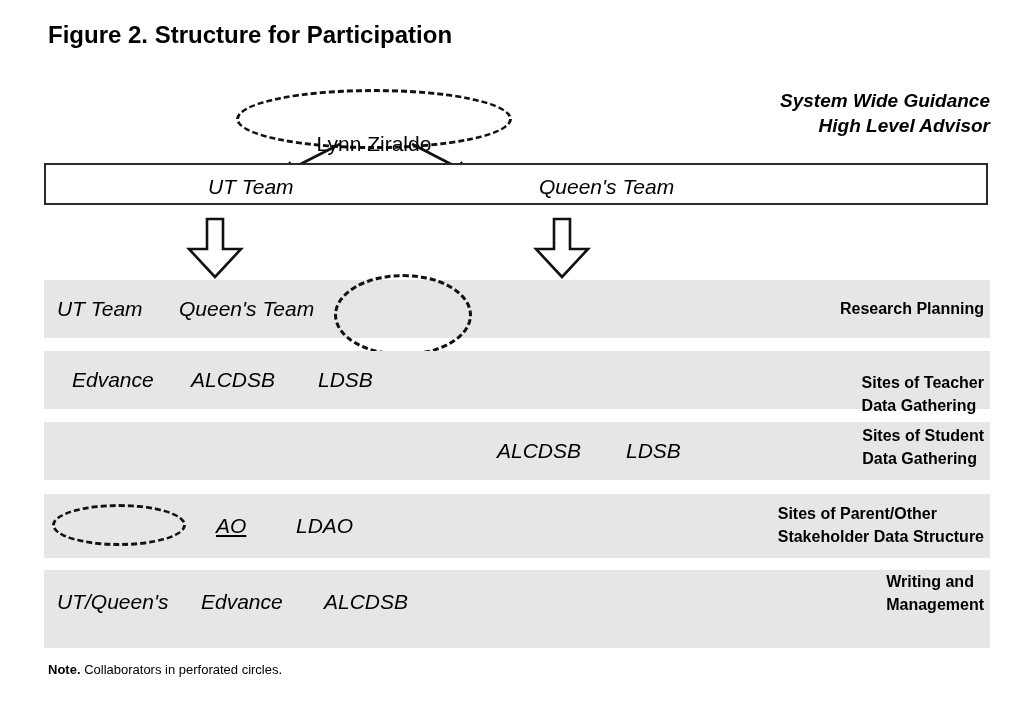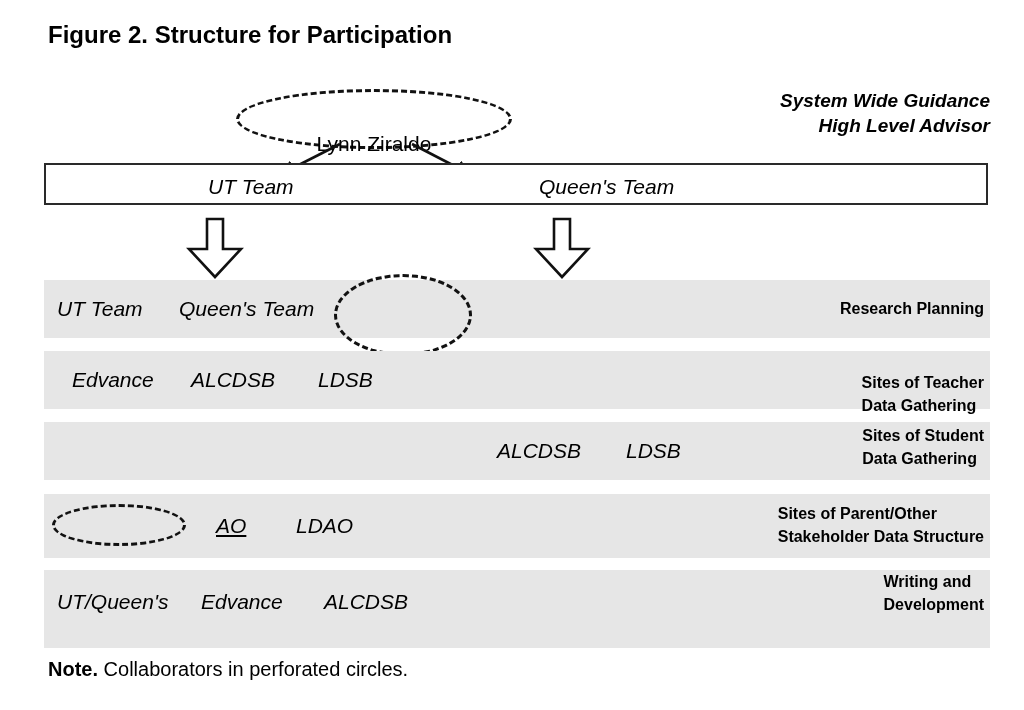--- a/index.html
+++ b/index.html
@@ -107,21 +107,21 @@
     position:absolute;right:6px;
     text-align:left;
     font-weight:bold;
     font-size:16px;line-height:23px;
     white-space:nowrap;
   }
 
   
   .fig-note{
     position:absolute;left:48px;top:660px;
-    font-size:20px;line-height:19px;
+    font-size:13px;line-height:19px;
     white-space:nowrap;
   }
   .fig-note .n-lbl{font-weight:bold;}
   .fig-note .n-txt{font-weight:normal;}
 </style>
 </head>
 <body>
 
 <div id="figure-root">
 
@@ -197,21 +197,21 @@
   </div>
 
   <div class="dashed-ellipse ell-iao"></div>
 
   <div class="row row-5">
     <span class="row-item" style="left:13px;top:21px;">UT/Queen's</span>
     <span class="row-item" style="left:157px;top:21px;">Edvance</span>
     <span class="row-item" style="left:280px;top:21px;">ALCDSB</span>
     <span class="row-right" style="top:0;">
       <span style="display:block">Writing and</span>
-      <span style="display:block">Development</span>
+      <span style="display:block">Management</span>
     </span>
   </div>
 
   <div class="fig-note">
     <span class="n-lbl">Note.</span>
     <span class="n-txt">Collaborators in perforated circles.</span>
   </div>
 
 </div>
 

